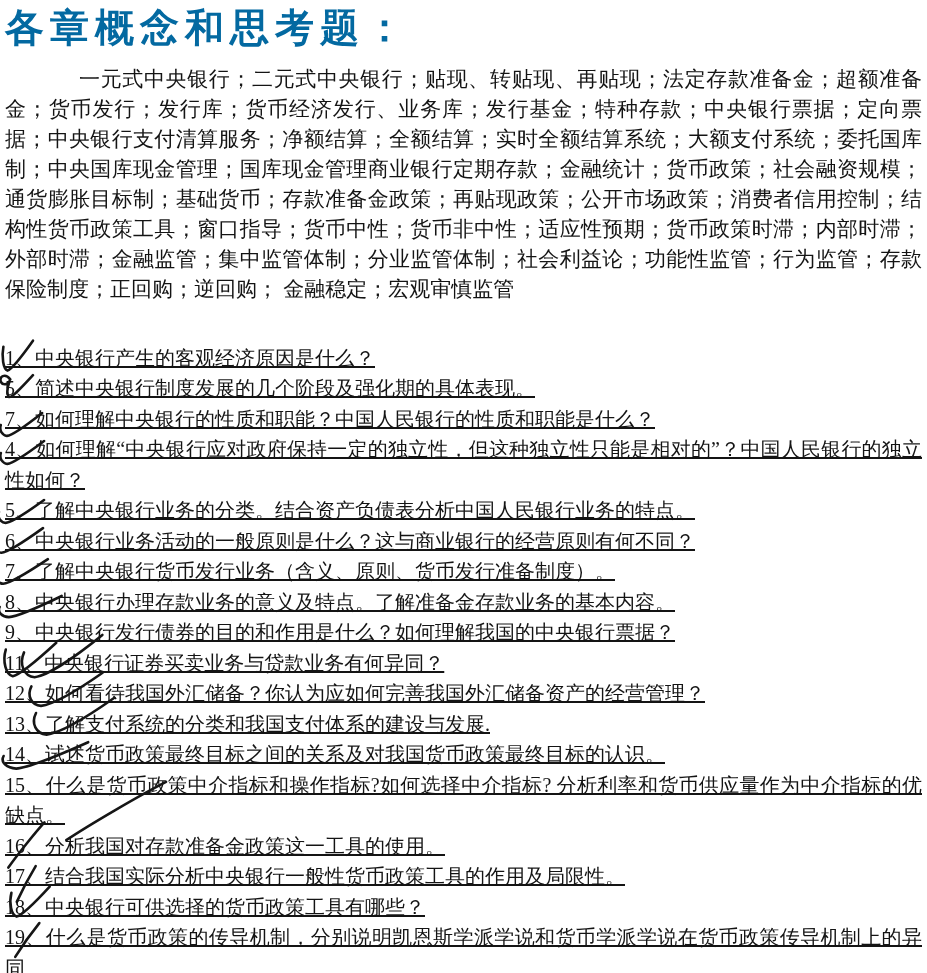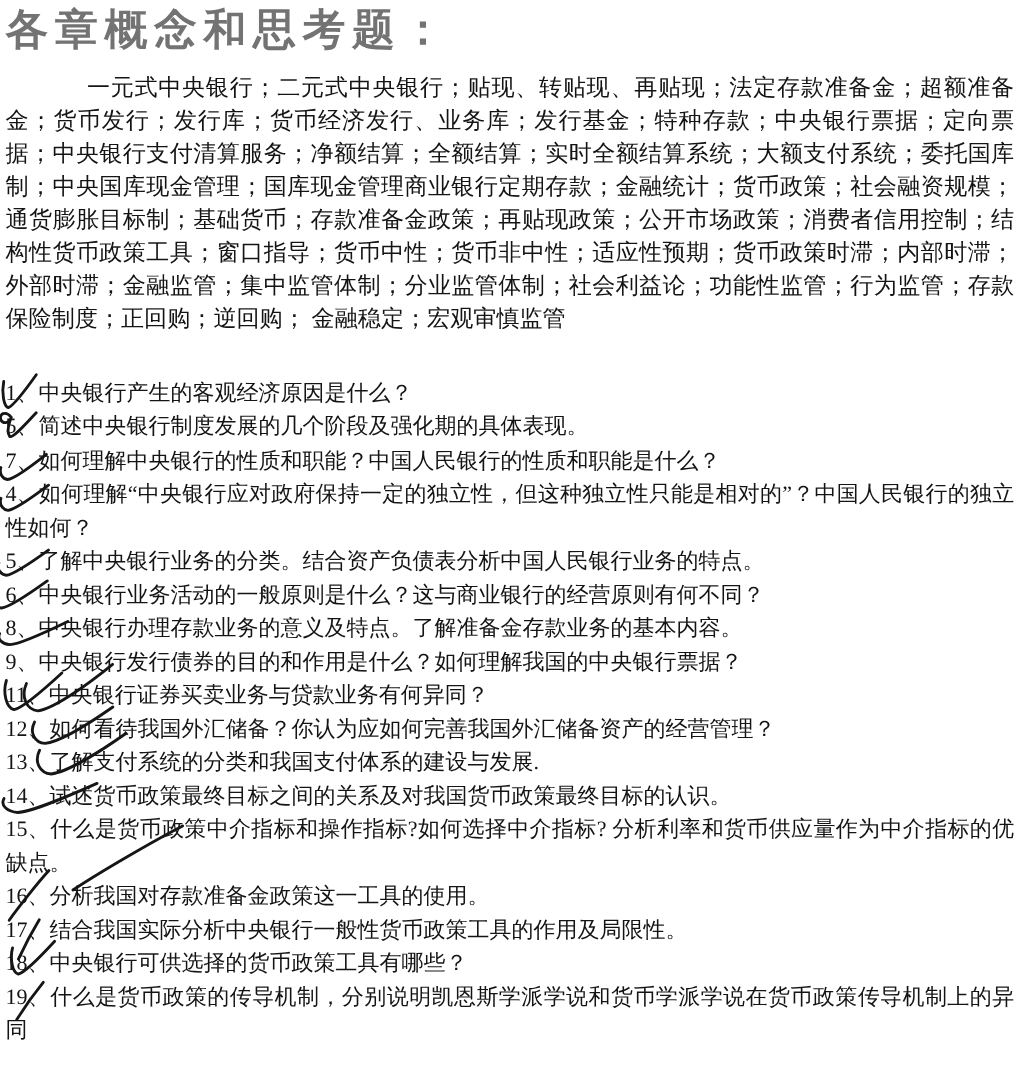--- a/index.html
+++ b/index.html
@@ -13,36 +13,37 @@
     overflow:hidden;
     font-family:"Liberation Serif","DejaVu Serif",serif;
   }
   .doc-title{
     margin:0 0 13px 0;
     font-family:"Liberation Sans","DejaVu Sans",sans-serif;
     font-weight:bold;
     font-size:39px;
     line-height:1.15;
     letter-spacing:6px;
-    color:#737373;
+    color:#0369a1;
     white-space:nowrap;
   }
   .terms{
     margin:0;
     font-size:21px;
     line-height:30px;
     text-indent:74px;
     text-align:justify;
   }
   .question-list{margin-top:39px;}
   .q{
     position:relative;
     font-size:20px;
     line-height:30.5px;
     text-align:justify;
+    text-decoration:underline;
   }
   .checkmark{
     position:absolute;
     overflow:visible;
     pointer-events:none;
   }
   .checkmark path{
     fill:none;
     stroke:#161616;
     stroke-width:2.6;
@@ -69,20 +70,23 @@
         </svg></div>
       <div class="q"><span class="q-text">4、如何理解“中央银行应对政府保持一定的独立性，但这种独立性只能是相对的”？中国人民银行的独立性如何？</span><svg viewBox="0 0 100 100" preserveAspectRatio="none" class="checkmark" style="left: -6px; top: 6px; width: 46px; height: 26px;">
           <path d="M4,50 C0,72 8,90 18,92 C32,90 62,52 98,4"></path>
         </svg></div>
       <div class="q"><span class="q-text">5、了解中央银行业务的分类。结合资产负债表分析中国人民银行业务的特点。</span><svg viewBox="0 0 100 100" preserveAspectRatio="none" class="checkmark" style="left: -8px; top: 4px; width: 48px; height: 26px;">
           <path d="M4,50 C0,72 8,90 18,92 C32,90 62,52 98,4"></path>
         </svg></div>
       <div class="q"><span class="q-text">6、中央银行业务活动的一般原则是什么？这与商业银行的经营原则有何不同？</span><svg viewBox="0 0 100 100" preserveAspectRatio="none" class="checkmark" style="left: -13px; top: 1px; width: 52px; height: 28px;">
           <path d="M4,50 C0,72 8,90 18,92 C32,90 62,52 98,4"></path>
         </svg></div>
+      <div class="q"><span class="q-text">7、了解中央银行货币发行业务（含义、原则、货币发行准备制度）。</span><svg viewBox="0 0 100 100" preserveAspectRatio="none" class="checkmark" style="left: -12px; top: 2px; width: 56px; height: 28px;">
+          <path d="M4,50 C0,72 8,90 18,92 C32,90 62,52 98,4"></path>
+        </svg></div>
       <div class="q"><span class="q-text">8、中央银行办理存款业务的意义及特点。了解准备金存款业务的基本内容。</span><svg viewBox="0 0 100 100" preserveAspectRatio="none" class="checkmark" style="left: -8px; top: 8px; width: 66px; height: 24px;">
           <path d="M4,50 C0,72 8,90 18,92 C32,90 62,52 98,4"></path>
         </svg></div>
       <div class="q"><span class="q-text">9、中央银行发行债券的目的和作用是什么？如何理解我国的中央银行票据？</span></div>
       <div class="q"><svg viewBox="0 0 100 100" preserveAspectRatio="none" class="checkmark" style="left: 12px; top: -14px; width: 88px; height: 46px;">
           <path d="M8,40 C2,66 8,92 20,94 C36,90 70,44 97,2"></path>
         </svg></div>
       <div class="q"><span class="q-text">11、中央银行证券买卖业务与贷款业务有何异同？</span><svg viewBox="0 0 100 100" preserveAspectRatio="none" class="checkmark" style="left: -5px; top: -6px; width: 58px; height: 38px;">
           <path d="M10,20 C4,50 10,86 22,90 C34,86 70,40 97,2"></path>
         </svg></div>

